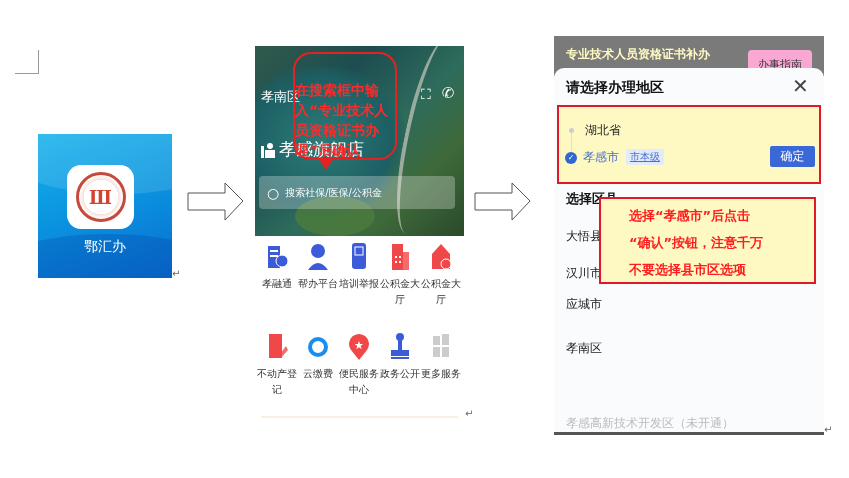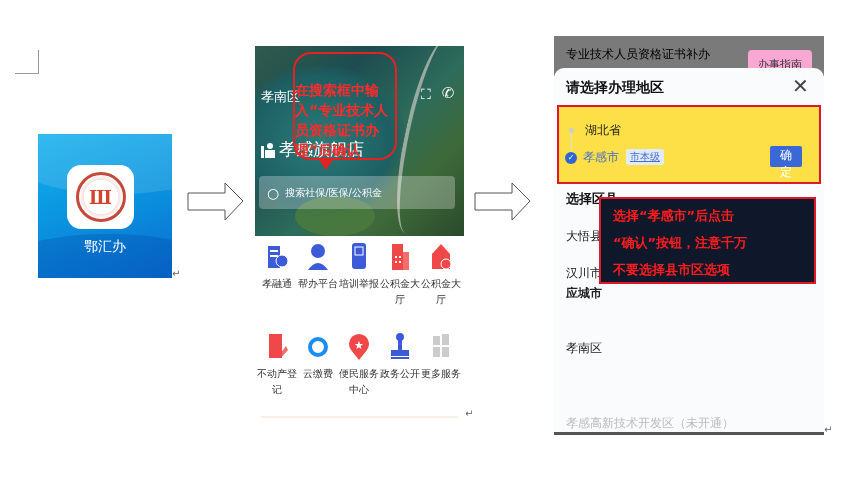--- a/index.html
+++ b/index.html
@@ -56,44 +56,44 @@
         font-weight:bold; line-height:20px; }
 
   .grid { position:absolute; left:0; top:196px; width:209px; }
   .grid-item { position:absolute; width:40px; text-align:center; font-size:10px; color:#333; line-height:16px; }
   .grid-icon { width:24px; height:28px; margin:0 auto 6px auto; position:relative; }
   .divider-line { position:absolute; left:6px; top:370px; width:197px; height:2px; background:#fbeee2; }
 
   
   .p3 { position:absolute; left:554px; top:36px; width:270px; height:398px; background:#f7f9fb; overflow:hidden; }
   .p3 .topbar { position:absolute; left:0; top:0; width:270px; height:40px; background:#7a7a7a; }
-  .p3 .topbar .t { position:absolute; left:12px; top:10px; color:#000000; font-size:12px; }
+  .p3 .topbar .t { position:absolute; left:12px; top:10px; color:#fef9c3; font-size:12px;font-weight:bold; }
   .p3 .topbar .guide { position:absolute; left:194px; top:14px; width:64px; height:26px; background:#f9a8d4;
         border-radius:4px; color:#333; font-size:11px; text-align:center; line-height:30px; }
   .sheet { position:absolute; left:0; top:32px; width:270px; height:366px; background:#f9fbfd;
         border-radius:10px 10px 0 0; }
   .sheet-title { position:absolute; left:12px; top:11px; font-size:14px; font-weight:bold; color:#111; }
   .sheet-close { position:absolute; left:238px; top:6px; font-size:20px; color:#444; cursor:pointer; }
   .region-box { position:absolute; left:3px; top:37px; width:264px; height:79px; border:2px solid #e0182a;
-        box-sizing:border-box; background:#fde047; }
+        box-sizing:border-box; background:#fef9c3; }
   .tl-dot { position:absolute; left:10px; top:21px; width:5px; height:5px; border-radius:50%; background:#ccc; }
   .tl-line { position:absolute; left:12px; top:26px; width:1px; height:20px; background:#ddd; }
   .prov { position:absolute; left:26px; top:15px; font-size:12px; color:#222; }
   .check { position:absolute; left:6px; top:45px; width:12px; height:12px; border-radius:50%; background:#2f66d0;
         color:#fff; font-size:8px; text-align:center; line-height:12px; }
   .city { position:absolute; left:24px; top:42px; font-size:12px; color:#4a6fc9; }
   .city-badge { position:absolute; left:67px; top:42px; background:#e1ebfb; color:#4a6fc9; font-size:10px;
         padding:1px 4px; border-radius:2px;text-decoration:underline; }
-  .confirm-btn { position:absolute; left:211px; top:39px; width:32px; height:21px; background:#3a68d6; color:#fff;
+  .confirm-btn { position:absolute; left:211px; top:39px; width:45px; height:21px; background:#3a68d6; color:#fff;
         font-size:12px; border:none; border-radius:2px; font-family:"DejaVu Sans",sans-serif; }
   .sec-title { position:absolute; left:12px; top:122px; font-size:13px; font-weight:bold; color:#111; }
   .region-item { position:absolute; left:12px; font-size:12px; color:#222; }
   .region-item.disabled { color:#bbb; }
   .note-box { position:absolute; left:599px; top:197px; width:217px; height:87px; border:2px solid #e0182a;
-        box-sizing:border-box; background:#0f172a; padding:3px 0 0 12px; }
+        box-sizing:border-box; background:#fef9c3; padding:3px 0 0 28px; }
   .note-box .line { color:#ff1c1c; font-size:13px; font-weight:bold; line-height:27px; white-space:nowrap; }
   .p3-bottom { position:absolute; left:554px; top:432px; width:270px; height:3px; background:#555; }
 </style>
 </head>
 <body>
 
 <div class="corner-mark"></div>
 
 <div class="p1">
   <div class="wave"></div>
@@ -264,21 +264,21 @@
       <div class="tl-line"></div>
       <div class="prov">湖北省</div>
       <div class="check">✓</div>
       <div class="city">孝感市</div>
       <div class="city-badge">市本级</div>
       <button class="confirm-btn">确定</button>
     </div>
     <div class="sec-title">选择区县</div>
     <div class="region-item" style="top:160px;">大悟县</div>
     <div class="region-item" style="top:197px;">汉川市</div>
-    <div class="region-item" style="top:217px;font-weight:bold;">应城市</div>
+    <div class="region-item" style="top:228px;">应城市</div>
     <div class="region-item" style="top:272px;">孝南区</div>
     <div class="region-item disabled" style="top:347px;">孝感高新技术开发区（未开通）</div>
   </div>
 </div>
 <div class="p3-bottom"></div>
 <div class="note-box">
   <div class="line">选择“孝感市”后点击</div>
   <div class="line">“确认”按钮，注意千万</div>
   <div class="line">不要选择县市区选项</div>
 </div>

